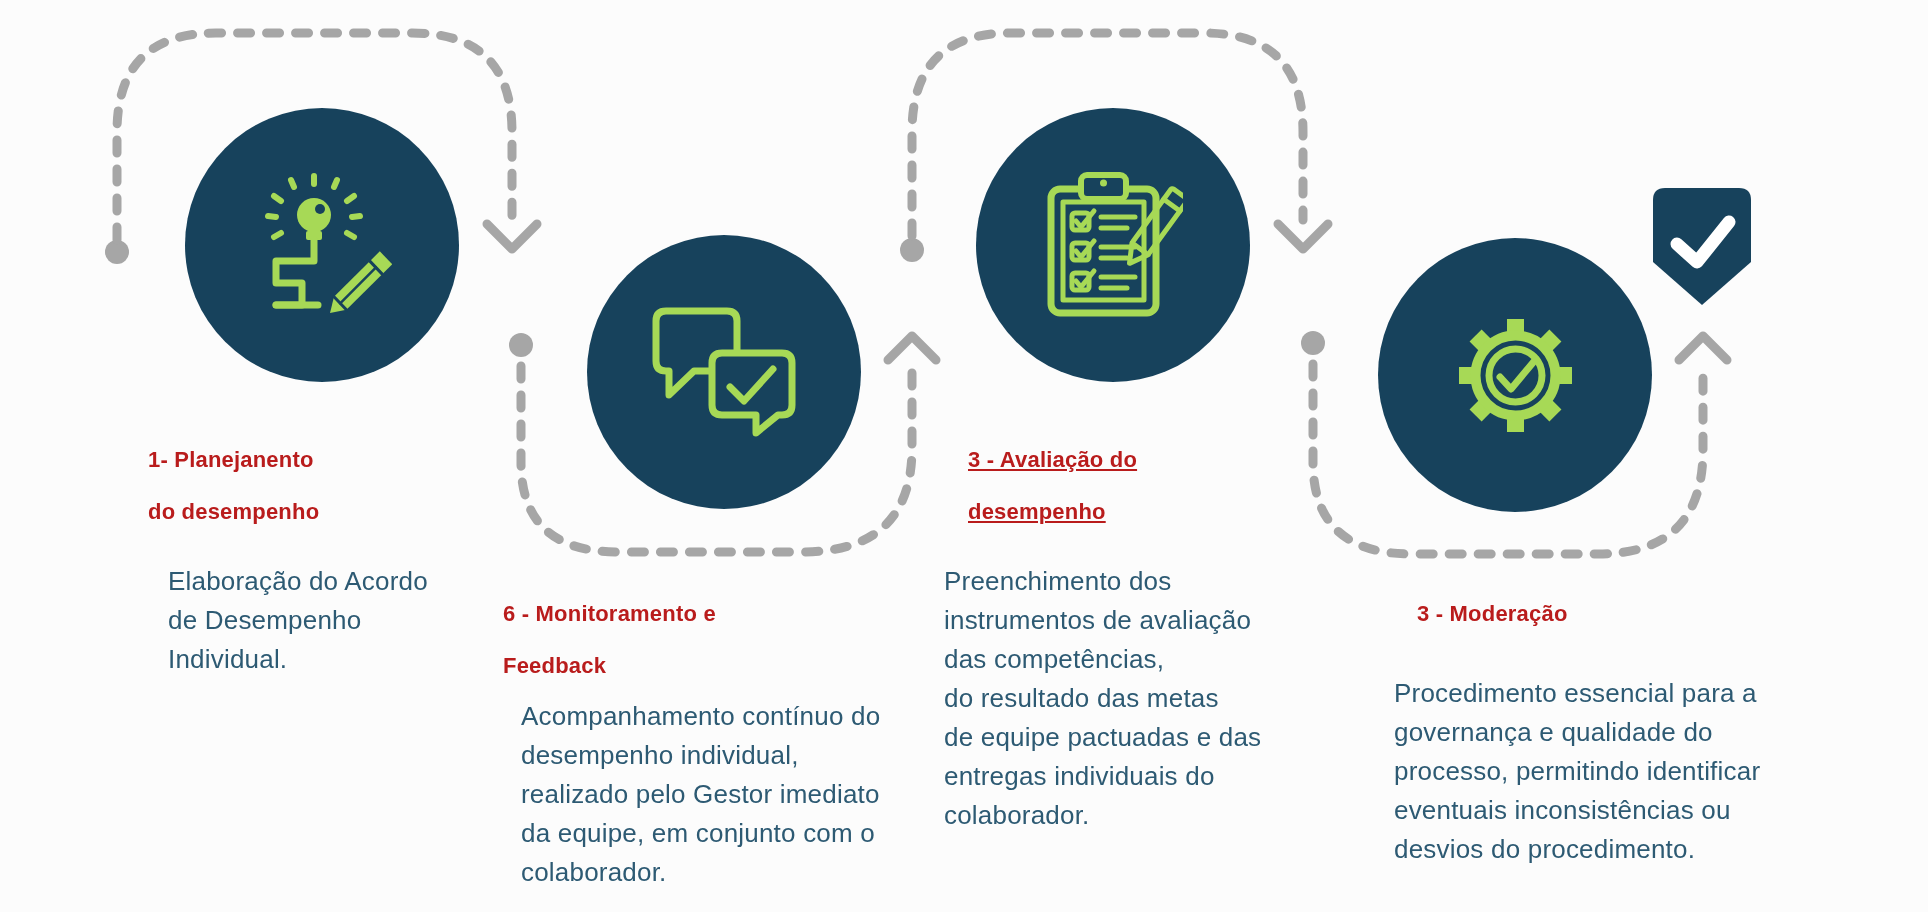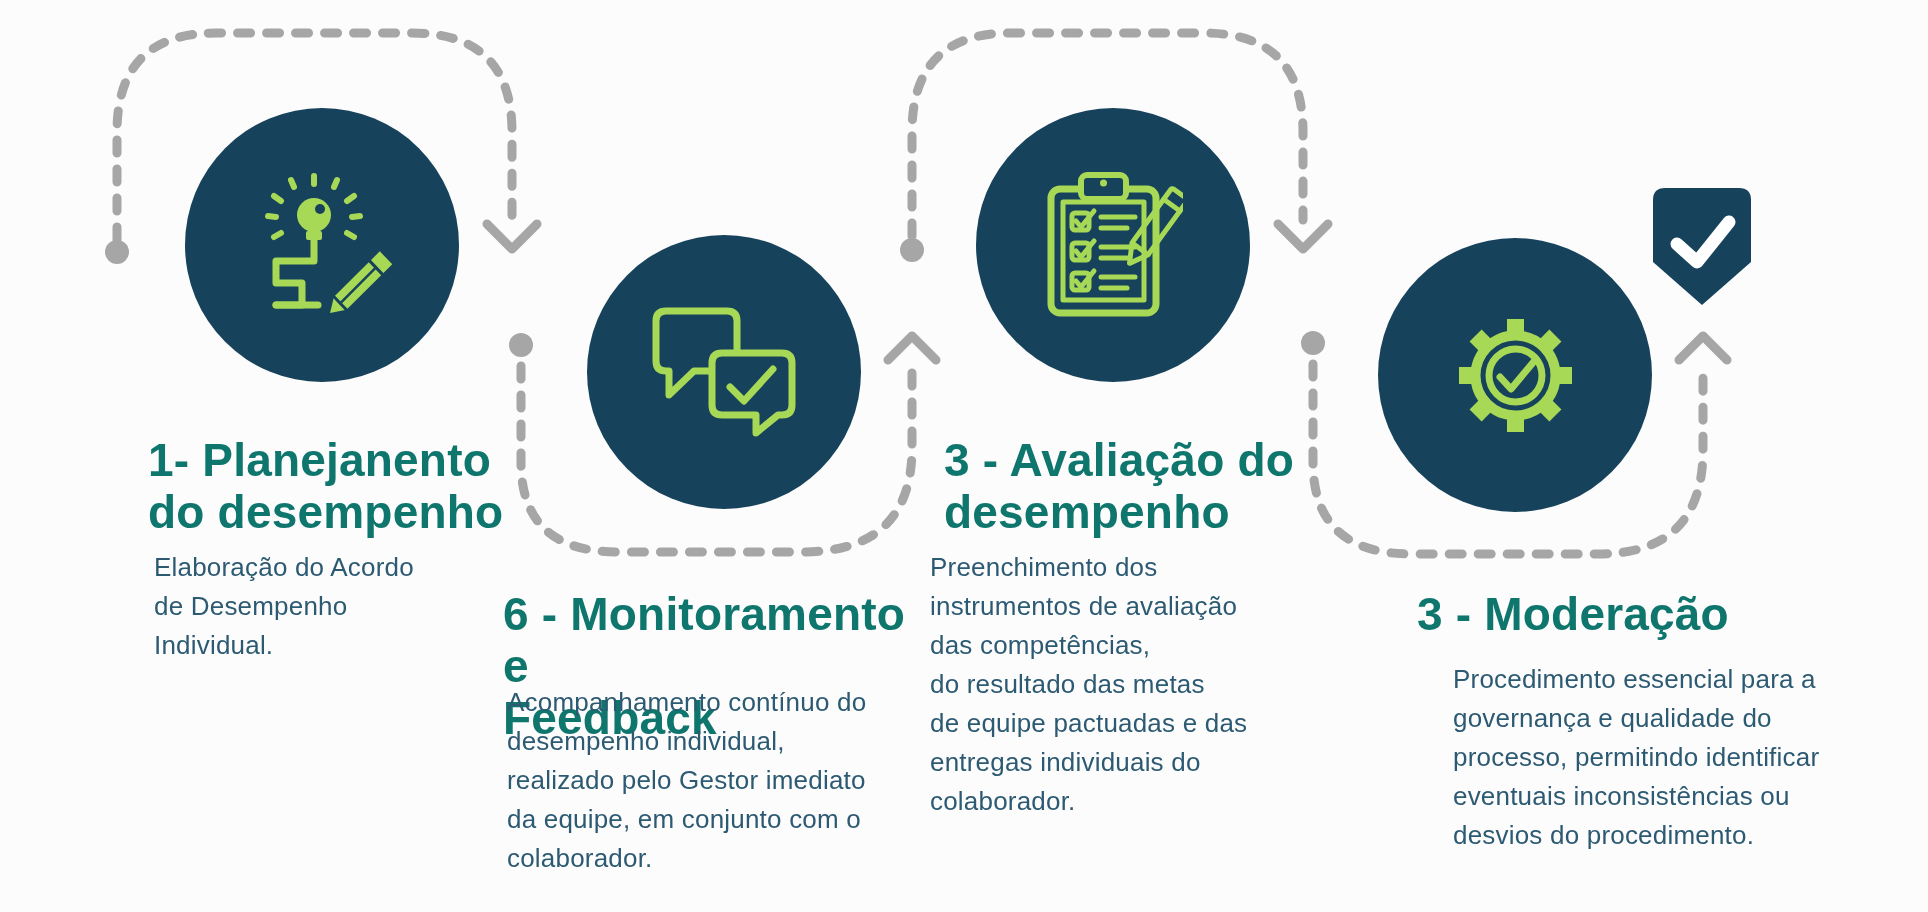--- a/index.html
+++ b/index.html
@@ -12,42 +12,42 @@
   .canvas{position:absolute;inset:0;}
   .connectors{position:absolute;left:0;top:0;}
   .step{position:absolute;}
   .circle{
     position:absolute;width:274px;height:274px;border-radius:50%;
     background:#17425C;display:flex;align-items:center;justify-content:center;
   }
   .circle svg{display:block;}
   .step-title{
     position:absolute;margin:0;
-    font-size:46px;font-weight:bold;line-height:52px;
-    color:#0f766e;white-space:pre-line;letter-spacing:.2px;
+    font-size:22px;font-weight:bold;line-height:52px;
+    color:#b91c1c;white-space:pre-line;letter-spacing:.2px;
   }
   .step-desc{
-    position:absolute;margin:4px;
+    position:absolute;margin:18px;
     font-size:26px;font-weight:normal;line-height:39px;
     color:#2D5A73;white-space:pre-line;letter-spacing:.2px;
   }
   
   #c1{left:185px;top:108px;}
   #c2{left:587px;top:235px;}
   #c3{left:976px;top:108px;}
   #c4{left:1378px;top:238px;}
   
   #t1{left:148px;top:434px;width:380px;}
   #d1{left:150px;top:544px;width:380px;}
   #t2{left:503px;top:588px;width:420px;}
   #d2{left:503px;top:679px;width:440px;}
-  #t3{left:944px;top:434px;width:380px;}
+  #t3{left:968px;top:434px;width:380px;text-decoration:underline;}
   #d3{left:926px;top:544px;width:400px;}
   #t4{left:1417px;top:588px;width:420px;}
-  #d4{left:1449px;top:656px;width:460px;}
+  #d4{left:1376px;top:656px;width:460px;}
   .badge{position:absolute;left:1653px;top:188px;width:98px;height:118px;}
 </style>
 </head>
 <body>
 
 <div class="canvas">
 
   <svg class="connectors" width="1928" height="912" viewBox="0 0 1928 912">
     <g stroke="#A6A6A6" fill="none">
 

